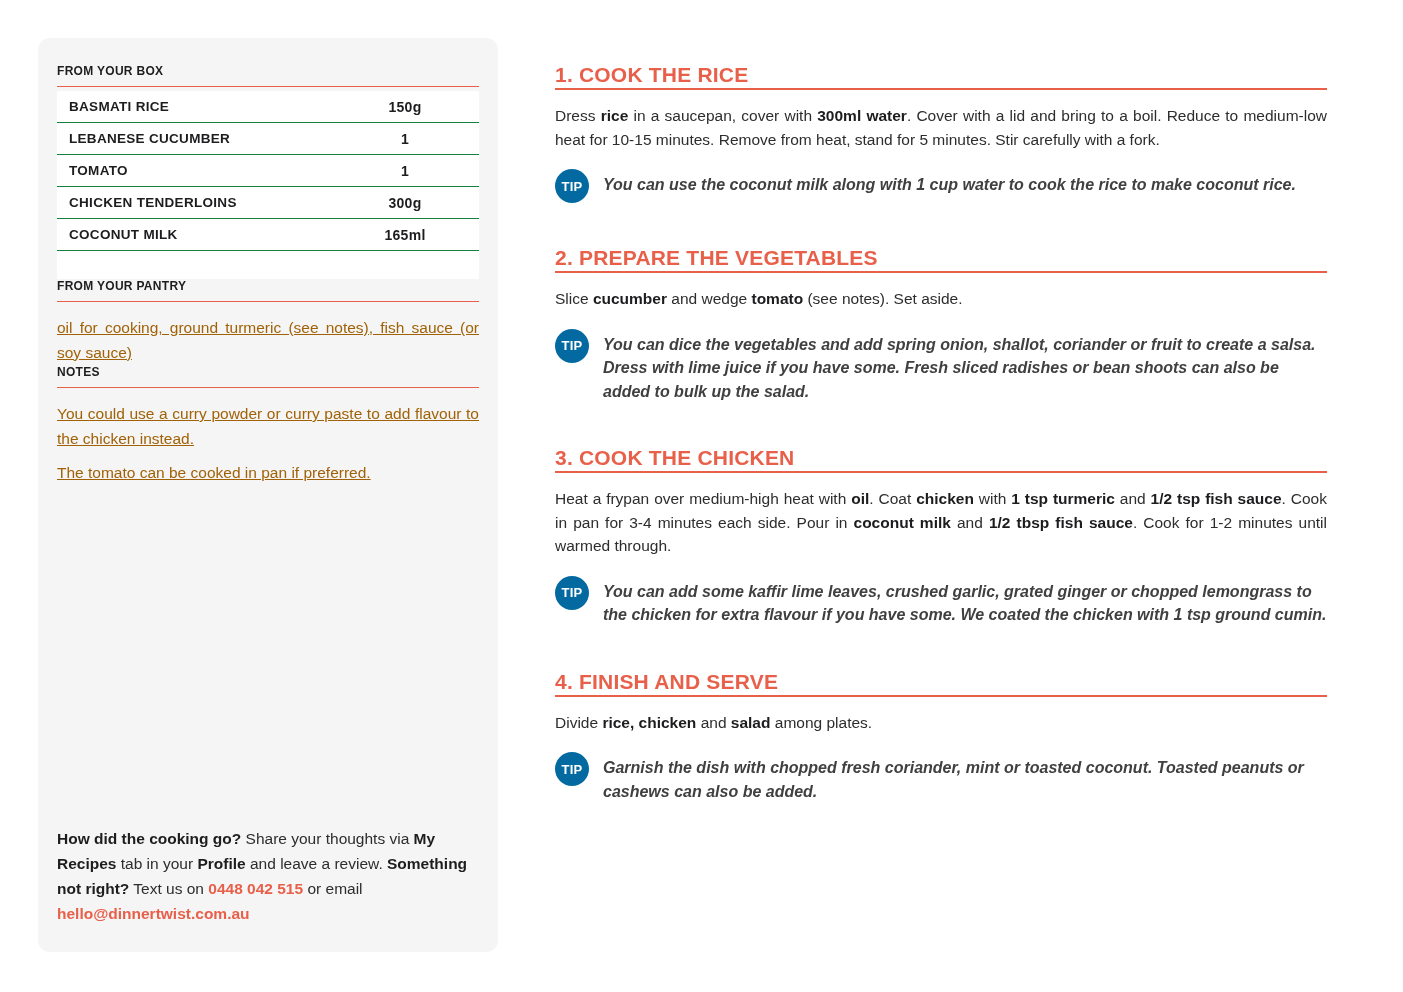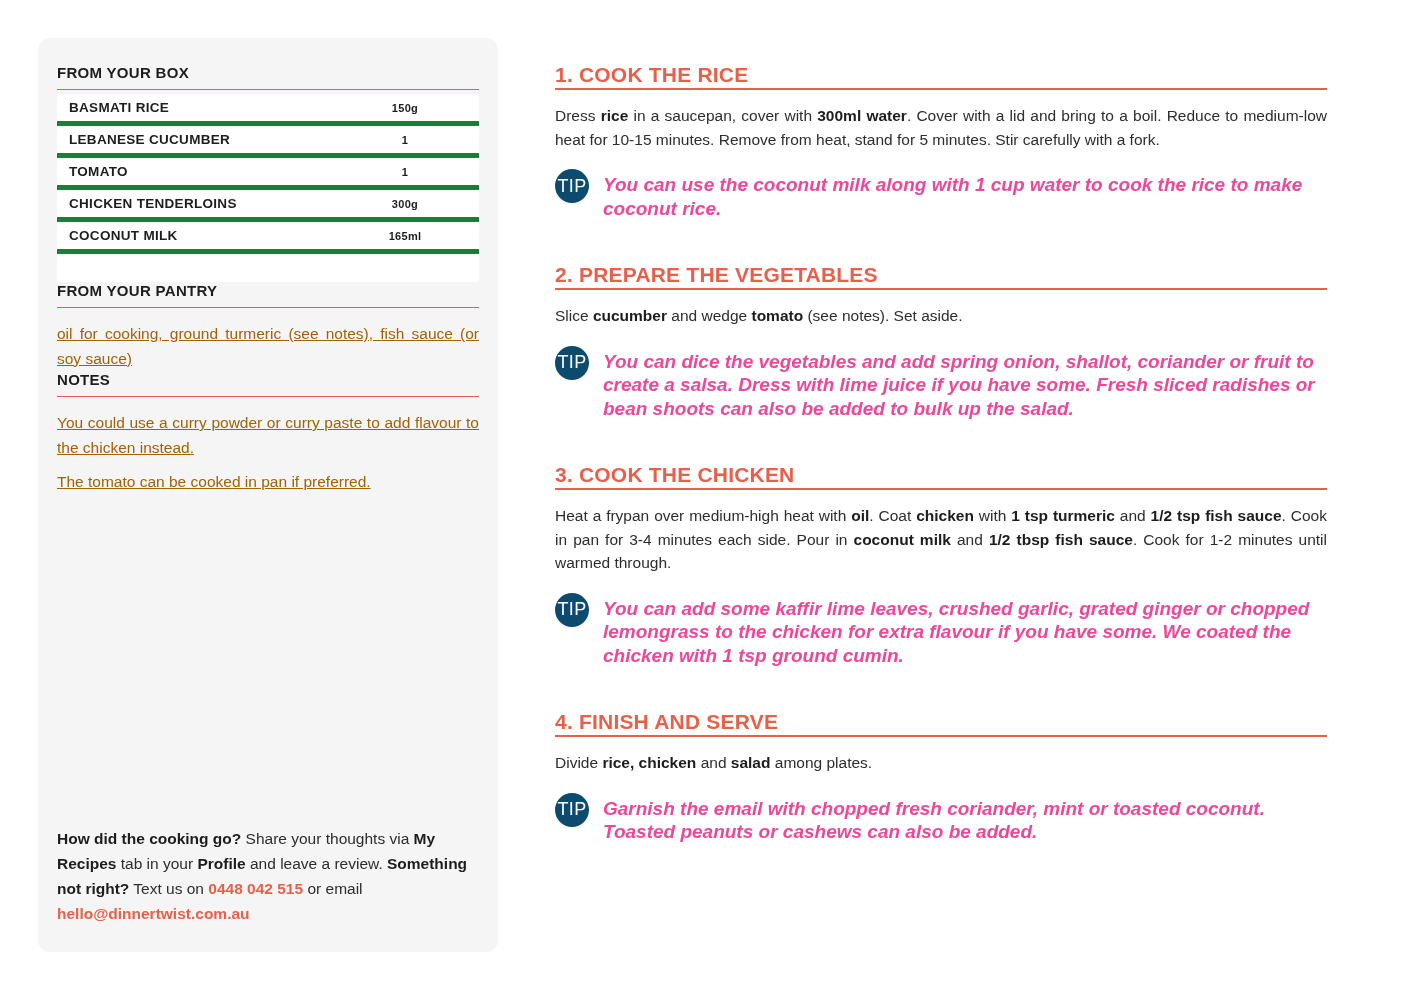--- a/index.html
+++ b/index.html
@@ -23,44 +23,44 @@
     width: 460px;
     min-width: 460px;
     height: 914px;
     background: #f5f5f5;
     border-radius: 12px;
     padding: 26px 19px 26px 19px;
     display: flex;
     flex-direction: column;
   }
   .panel h2 {
-    font-size: 15px;
+    font-size: 12px;
     font-weight: 700;
     letter-spacing: 0.3px;
     color: #1d1d1f;
     padding-bottom: 8px;
     border-bottom: 1.5px solid #e8604a;
   }
   .box-table { margin-top: 4px; background: #ffffff; }
   .box-row {
     display: flex;
     justify-content: space-between;
     align-items: center;
     height: 32px;
     padding: 0 28px 0 12px;
-    border-bottom: 5px solid #15803d;
+    border-bottom: 1px solid #15803d;
   }
   .box-name {
     font-size: 13.5px;
     font-weight: 700;
     letter-spacing: 0.3px;
     color: #1d1d1f;
   }
   .box-qty {
-    font-size: 11px;
+    font-size: 14px;
     font-weight: 700;
     letter-spacing: 0.3px;
     color: #1d1d1f;
     width: 92px;
     text-align: center;
   }
   .box-spacer { height: 28px; background: #ffffff; }
 
   .panel-section { }
   .panel-body {
@@ -109,37 +109,37 @@
   .tip {
     margin-top: 18px;
     display: flex;
     align-items: flex-start;
   }
   .tip-badge {
     flex: 0 0 auto;
     width: 34px;
     height: 34px;
     border-radius: 50%;
-    background: #0c4a6e;
+    background: #0369a1;
     color: #ffffff;
-    font-size: 18px;
-    font-weight: 400;
+    font-size: 13px;
+    font-weight: 700;
     display: flex;
     align-items: center;
     justify-content: center;
     letter-spacing: 0.3px;
   }
   .tip-text {
     margin-left: 14px;
     padding-top: 4px;
-    font-size: 19px;
+    font-size: 16px;
     line-height: 23.5px;
     font-weight: 700;
     font-style: italic;
-    color: #ec4899;
+    color: #404040;
   }
 
   .cost-note {
     margin-top: 46px;
     font-size: 21px;
     font-weight: 700;
     letter-spacing: 0.2px;
     color: #e8604a;
   }
 </style>
@@ -220,19 +220,19 @@
         <span class="tip-badge">TIP</span>
         <p class="tip-text">You can add some kaffir lime leaves, crushed garlic, grated ginger or chopped lemongrass to the chicken for extra flavour if you have some. We coated the chicken with 1 tsp ground cumin.</p>
       </div>
     </section>
 
     <section class="step">
       <h2 class="step-title">4. FINISH AND SERVE</h2>
       <p class="step-body"><span>Divide </span><span class="b">rice,</span><span> </span><span class="b">chicken</span><span> and </span><span class="b">salad</span><span> among plates.</span></p>
       <div class="tip">
         <span class="tip-badge">TIP</span>
-        <p class="tip-text">Garnish the email with chopped fresh coriander, mint or toasted coconut. Toasted peanuts or cashews can also be added.</p>
+        <p class="tip-text">Garnish the dish with chopped fresh coriander, mint or toasted coconut. Toasted peanuts or cashews can also be added.</p>
       </div>
     </section>
 
   </main>
 
 </div>
 
 </body></html>

